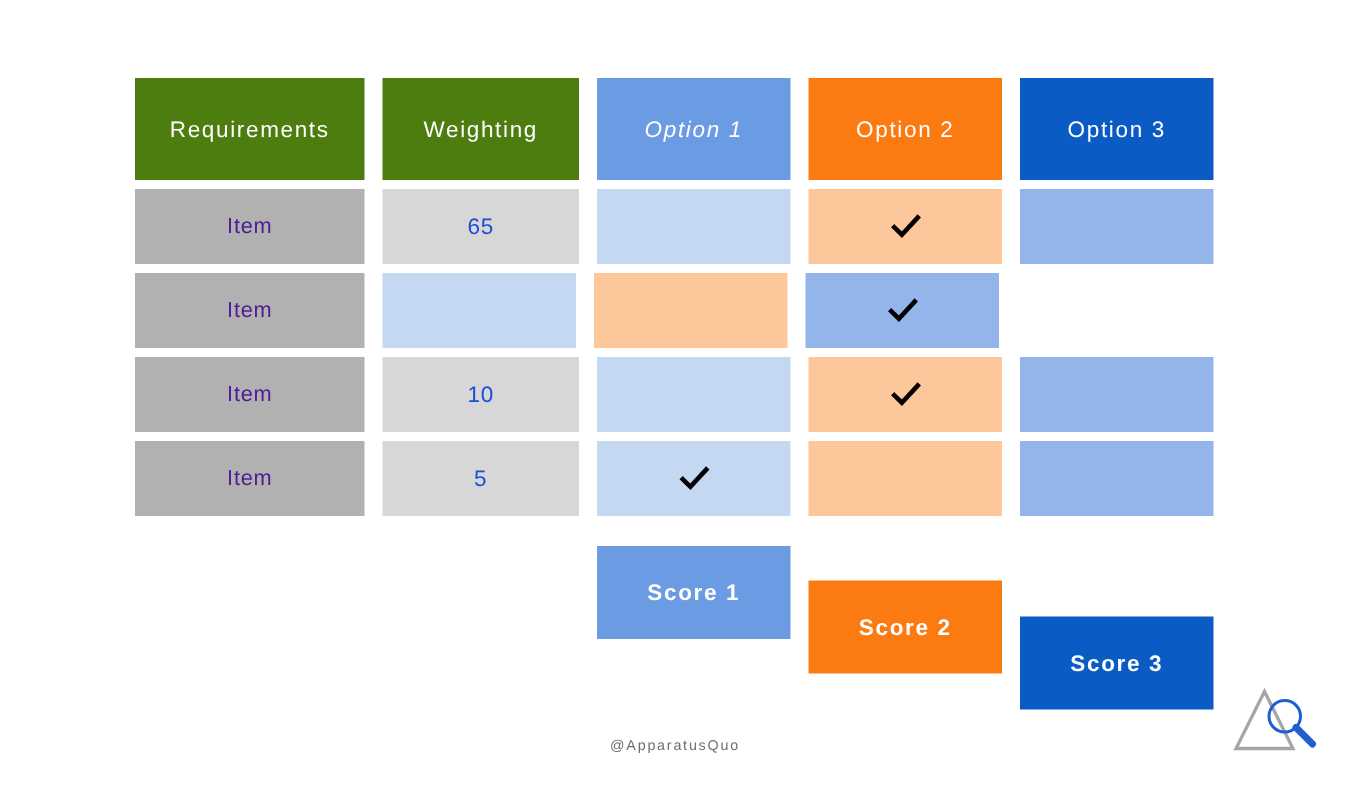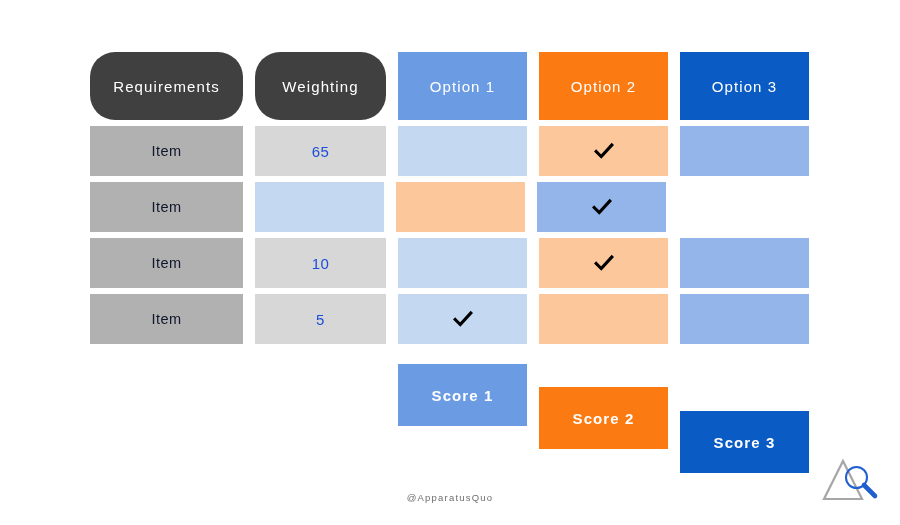--- a/index.html
+++ b/index.html
@@ -65,29 +65,29 @@
   }
 
   
   .hdr-text {
     font-size: 15px;
     letter-spacing: 1.1px;
     color: #ffffff;
     font-weight: 400;
   }
 
-  .hdr-gray    { background: #404040; border-radius: 25px; }
-  .hdr-opt1    { background: #6b9be3; }
+  .hdr-gray    { background: #4d7c0f; }
+  .hdr-opt1    { background: #6b9be3; font-style: italic; }
   .hdr-opt2    { background: #fc7a12; }
   .hdr-opt3    { background: #0a5bc4; align-items: center; }
 
   
   .cell-item {
     background: #b1b1b1;
-    color: #0f172a;
+    color: #4c1d95;
     font-size: 14.5px;
     letter-spacing: 0.5px;
   }
   .cell-weight {
     background: #d7d7d7;
     color: #1d4ed8;
     font-size: 15px;
     letter-spacing: 0.5px;
   }
   .cell-opt1 { background: #c5d8f2; }

